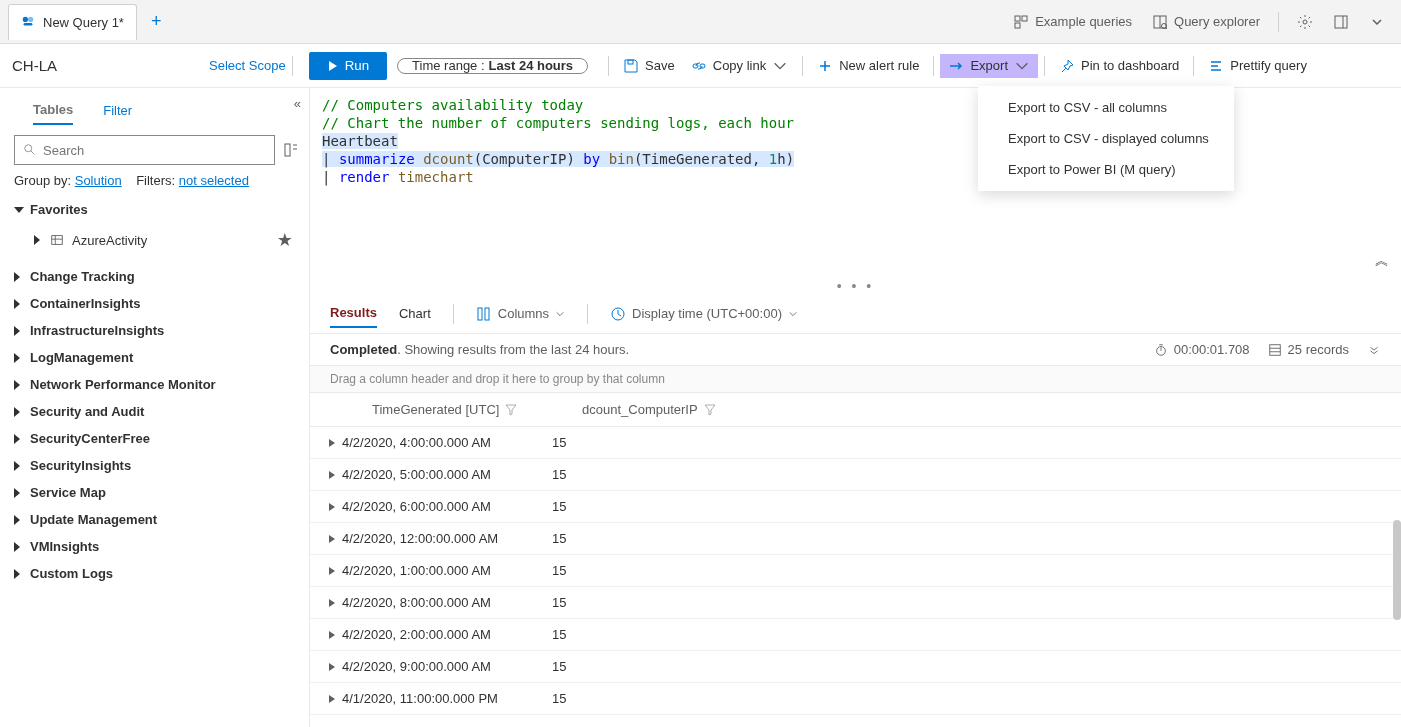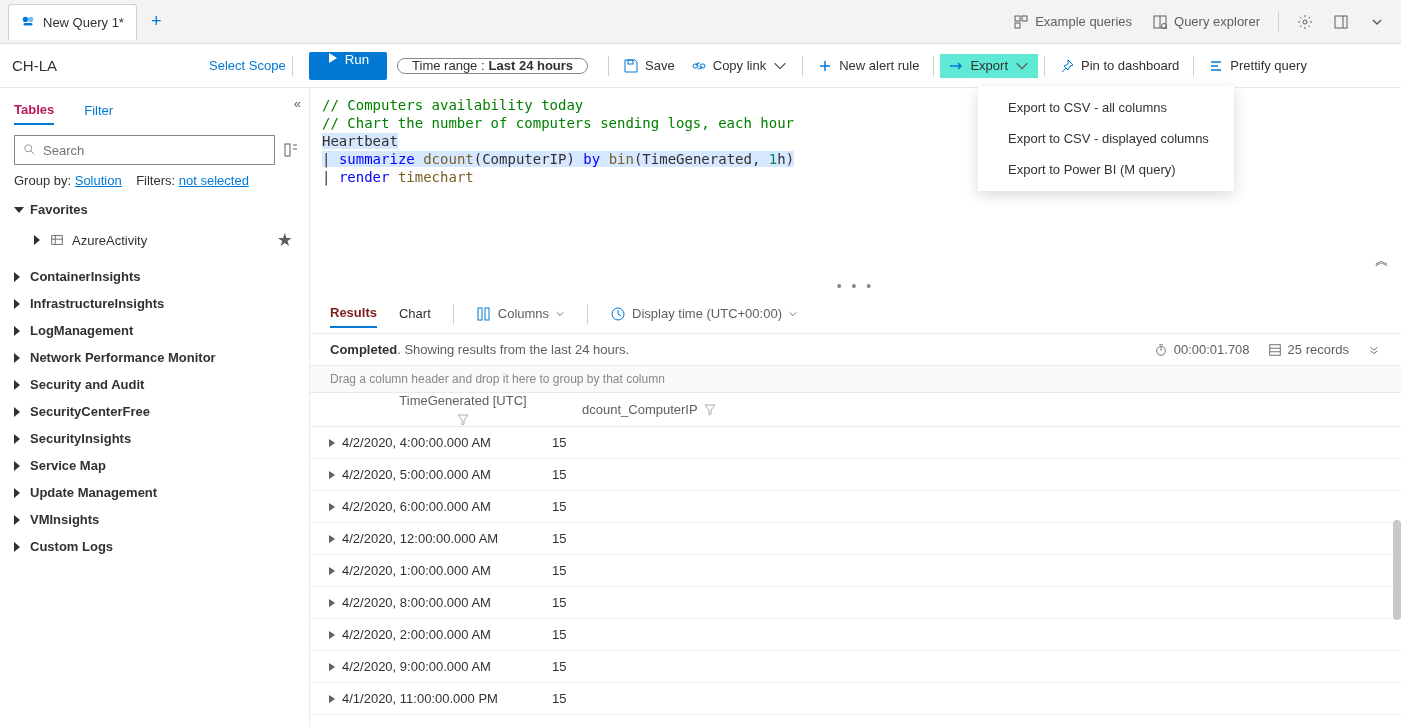--- a/index.html
+++ b/index.html
@@ -10,34 +10,34 @@
   .addtab{color:#0078d4;font-size:18px;padding:0 10px;cursor:pointer;}
   .spacer{flex:1;}
   .topicons{display:flex;align-items:center;gap:4px;}
   .topbtn{display:flex;align-items:center;gap:6px;padding:4px 8px;color:#605e5c;cursor:pointer;}
   .topbtn svg{width:16px;height:16px;}
   .divv{width:1px;height:20px;background:#d0d0d0;margin:0 6px;}
 
   .toolbar{height:44px;display:flex;align-items:center;padding:0 12px;border-bottom:1px solid #eaeaea;}
   .ch-la{font-size:15px;color:#323130;margin-right:22px;}
   .selscope{color:#0078d4;cursor:pointer;}
-  .runbtn{background:#0078d4;color:#fff;border:none;height:28px;padding:0 18px;border-radius:2px;display:flex;gap:6px;margin:0 10px;cursor:pointer;}
+  .runbtn{background:#0078d4;color:#fff;border:none;height:28px;padding:0 18px;border-radius:2px;display:flex;align-items:center;gap:6px;margin:0 10px;cursor:pointer;}
   .runbtn svg{width:12px;height:12px;}
   .timerange{height:16px;border:1px solid #888;border-radius:14px;padding:0 14px;display:flex;align-items:center;margin-right:14px;}
   .timerange b{margin-left:4px;font-weight:600;}
   .tbtn{display:flex;align-items:center;gap:6px;padding:4px 8px;color:#323130;cursor:pointer;}
   .tbtn svg{width:16px;height:16px;}
-  .tbtn.active{background:#5eead4;}
+  .tbtn.active{background:#c4b5fd;}
   .tb-div{width:1px;height:20px;background:#d0d0d0;margin:0 6px;}
 
   .main{display:flex;height:639px;}
   .sidebar{width:310px;border-right:1px solid #eaeaea;padding:8px 10px 0 14px;position:relative;}
   .sbtabs{display:flex;gap:30px;margin-bottom:10px;align-items:center;}
   .sbtab{padding:6px 0;color:#0078d4;cursor:pointer;}
-  .sbtab.active{color:#be185d;font-weight:600;border-bottom:2px solid #0078d4;}
+  .sbtab.active{color:#737373;font-weight:600;border-bottom:2px solid #0078d4;margin-left:19px;}
   .sbcollapse{position:absolute;right:8px;top:8px;color:#605e5c;}
   .searchwrap{display:flex;align-items:center;gap:8px;margin-bottom:8px;}
   .searchbox{flex:1;display:flex;align-items:center;border:1px solid #888;height:30px;padding:0 8px;}
   .searchbox input{border:none;outline:none;flex:1;font-size:13px;}
   .searchicon{width:14px;height:14px;margin-right:6px;color:#888;}
   .grpline{margin:8px 0 14px;}
   .grpline a{color:#0078d4;}
   .treehead{font-weight:600;display:flex;align-items:center;gap:6px;margin-bottom:8px;}
   .caret{display:inline-block;width:0;height:0;border-left:5px solid transparent;border-right:5px solid transparent;border-top:6px solid #323130;}
   .caretr{display:inline-block;width:0;height:0;border-top:5px solid transparent;border-bottom:5px solid transparent;border-left:6px solid #323130;margin-right:2px;}
@@ -68,21 +68,21 @@
   .statusbar{display:flex;align-items:center;padding:8px 20px;border-bottom:1px solid #eaeaea;}
   .statusbar .st{color:#605e5c;}
   .statusbar .st b{color:#323130;font-weight:600;}
   .stright{margin-left:auto;display:flex;align-items:center;gap:18px;color:#605e5c;}
   .stright svg{width:14px;height:14px;}
 
   .grouphint{background:#fafafa;border-bottom:1px solid #eaeaea;color:#888;padding:6px 20px;font-size:12px;}
 
   .thead{display:flex;align-items:center;border-bottom:1px solid #eaeaea;padding:0 12px;height:34px;color:#605e5c;}
   .thead .th{display:flex;align-items:center;gap:6px;padding:0 14px;}
-  .thead .th.c1{width:210px;flex-direction:column;}
+  .thead .th.c1{width:210px;}
   .thead .th.c2{width:170px;}
   .filtic{width:12px;height:12px;opacity:.7;}
   .roww{display:flex;align-items:center;padding:0 12px;height:32px;border-bottom:1px solid #f0f0f0;}
   .roww .exp{width:20px;display:flex;justify-content:center;color:#605e5c;}
   .roww .c1{width:210px;}
   .roww .c2{width:170px;}
   .scroll-gutter{position:absolute;right:0;top:432px;width:8px;height:100px;background:#c8c8c8;border-radius:4px;}
 
   svg{display:inline-block;vertical-align:middle;}
 </style>
@@ -253,20 +253,24 @@
           <line x1="2" y1="7" x2="14" y2="7" stroke="#605e5c"></line>
           <line x1="6" y1="3" x2="6" y2="13" stroke="#605e5c"></line>
         </svg>
       <span>AzureActivity</span>
       <span class="star">★</span>
     </div>
 
     <div id="tree-container">
         <div class="treeitem">
           <span class="caretr"></span>
+          <span>Change Tracking</span>
+        </div>
+        <div class="treeitem">
+          <span class="caretr"></span>
           <span>ContainerInsights</span>
         </div>
         <div class="treeitem">
           <span class="caretr"></span>
           <span>InfrastructureInsights</span>
         </div>
         <div class="treeitem">
           <span class="caretr"></span>
           <span>LogManagement</span>
         </div>

